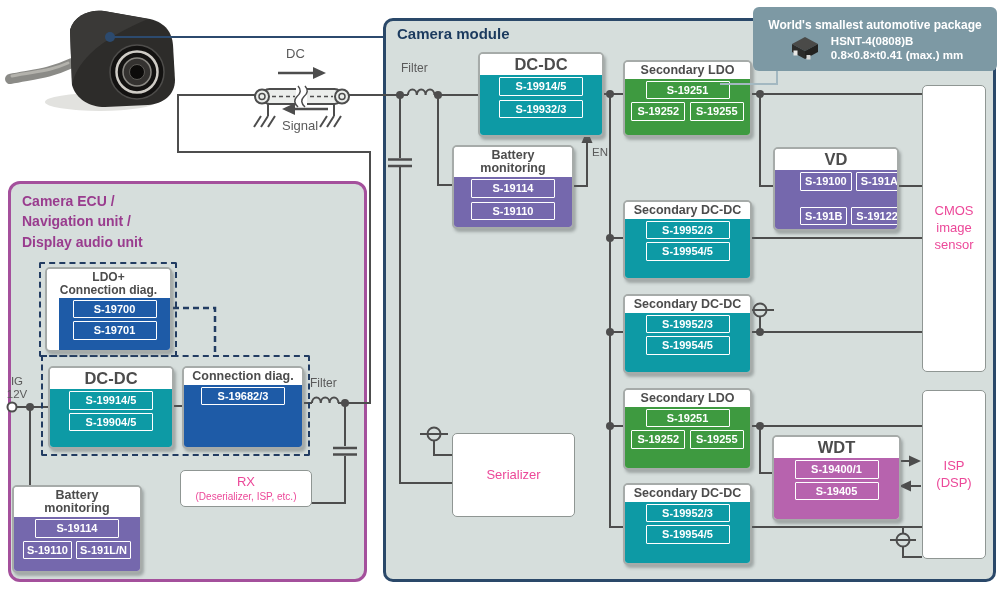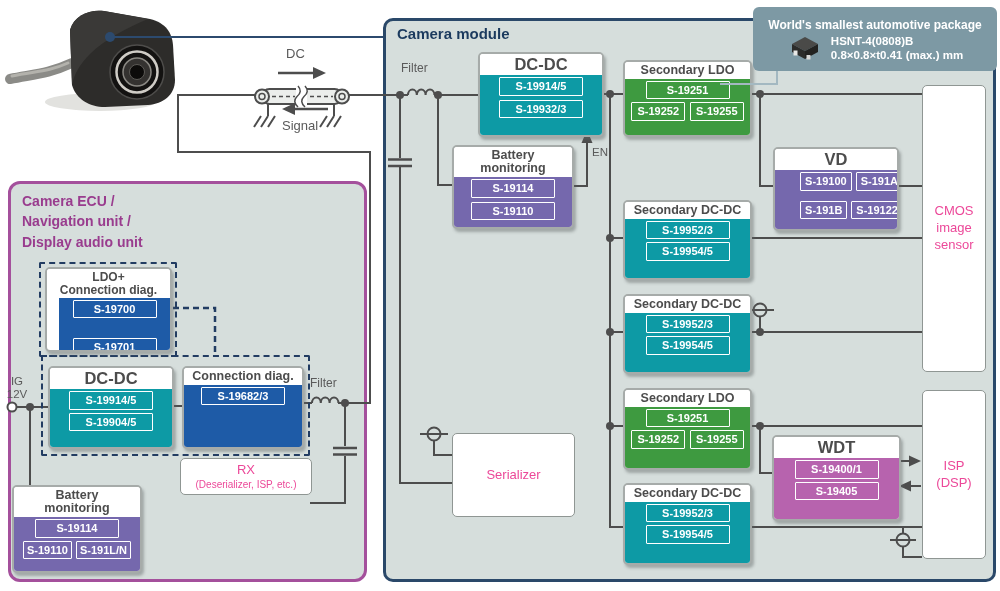--- a/index.html
+++ b/index.html
@@ -209,21 +209,21 @@
       <span class="chip chip-wide">S-19251</span>
       <span class="chiprow">
         <span class="chip">S-19252</span>
         <span class="chip">S-19255</span>
       </span>
     </div>
   </div>
 
   <div class="blk" style="left:773px;top:147px;width:122px;height:80px;">
     <div class="blk-h h-big">VD</div>
-    <div class="blk-b bg-purple" style="gap:10px;padding-left:31px;">
+    <div class="blk-b bg-purple" style="gap:16px;padding-left:31px;">
       <span class="chiprow" style="gap:4px;">
         <span class="chip" style="padding:1px 4px;">S-19100</span>
         <span class="chip" style="padding:1px 4px;">S-191A</span>
       </span>
       <span class="chiprow" style="gap:4px;">
         <span class="chip" style="padding:1px 4px;">S-191B</span>
         <span class="chip" style="padding:1px 4px;">S-19122</span>
       </span>
     </div>
   </div>
@@ -284,21 +284,21 @@
   <div class="wbox" style="left:922px;top:390px;width:62px;height:167px;">
     <div>ISP</div>
     <div>(DSP)</div>
   </div>
 
   <div class="blk" style="left:45px;top:267px;width:123px;height:81px;">
     <div class="blk-h" style="font-size:12px;">
       <span>LDO+</span>
       <span>Connection diag.</span>
     </div>
-    <div class="blk-b bg-blue" style="gap:20px;margin-left:12px;">
+    <div class="blk-b bg-blue" style="gap:3px;margin-left:12px;">
       <span class="chip chip-wide">S-19700</span>
       <span class="chip chip-wide">S-19701</span>
     </div>
   </div>
 
   <div class="blk" style="left:48px;top:366px;width:122px;height:79px;">
     <div class="blk-h h-big">DC-DC</div>
     <div class="blk-b bg-teal" style="gap:3px;">
       <span class="chip chip-wide">S-19914/5</span>
       <span class="chip chip-wide">S-19904/5</span>
@@ -319,21 +319,21 @@
     </div>
     <div class="blk-b bg-purple" style="gap:3px;">
       <span class="chip chip-wide">S-19114</span>
       <span class="chiprow" style="gap:4px;">
         <span class="chip" style="padding:1px 3px;">S-19110</span>
         <span class="chip" style="padding:1px 3px;">S-191L/N</span>
       </span>
     </div>
   </div>
 
-  <div class="wbox" style="left:180px;top:458px;width:130px;height:35px;text-align:right;">
+  <div class="wbox" style="left:180px;top:470px;width:130px;height:35px;text-align:right;">
     <div>RX</div>
     <div class="sub">(Deserializer, ISP, etc.)</div>
   </div>
 
   <div class="lbl" style="left:401px;top:62px;">Filter</div>
   <div class="lbl" style="left:592px;top:146px;font-size:11.5px;">EN</div>
   <div class="lbl" style="left:286px;top:47px;font-size:13px;">DC</div>
   <div class="lbl" style="left:282px;top:119px;font-size:13px;">Signal</div>
   <div class="lbl" style="left:310px;top:377px;">Filter</div>
   <div class="lbl" style="left:4px;top:375px;width:26px;text-align:center;font-size:11.5px;">

